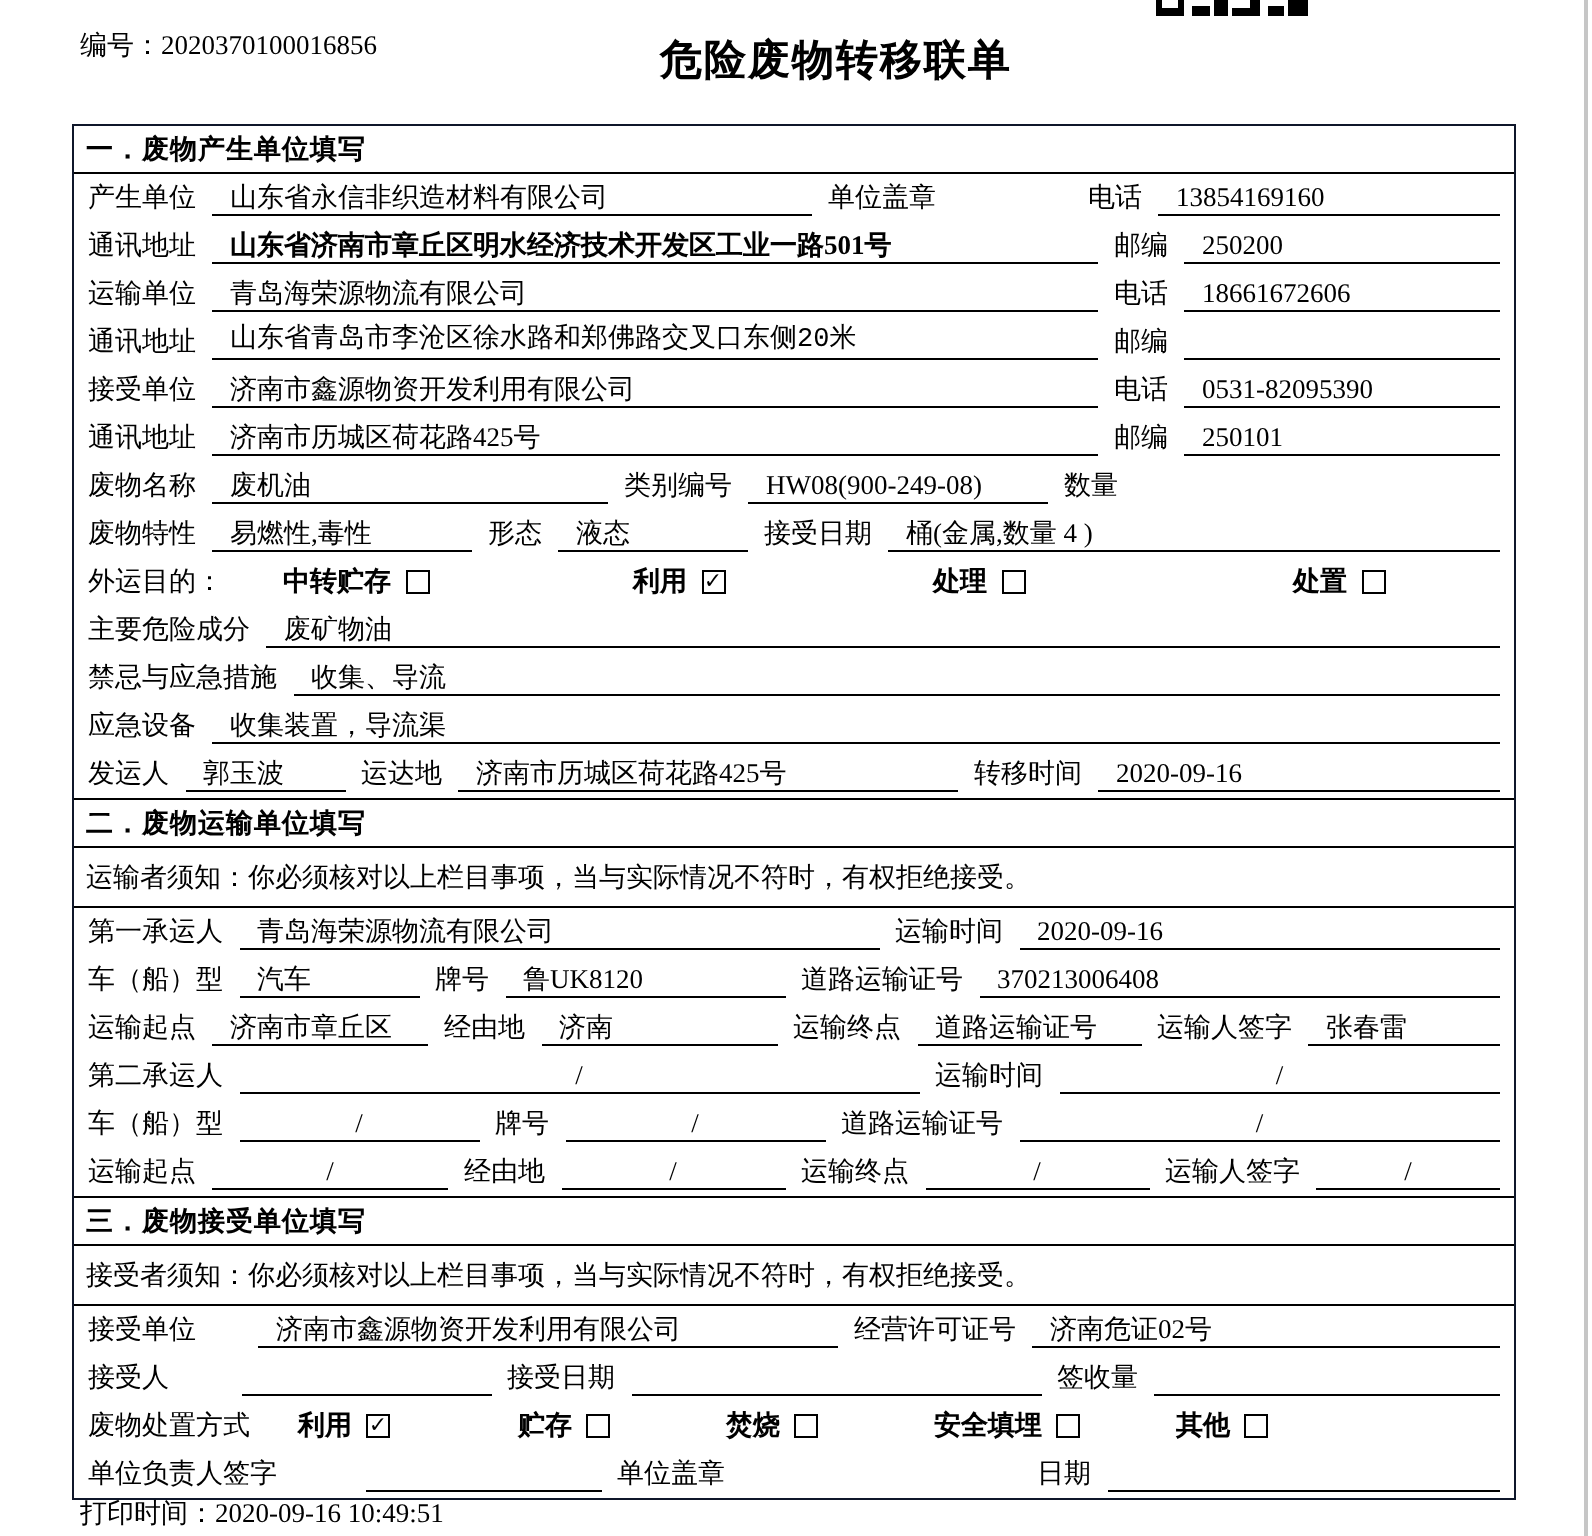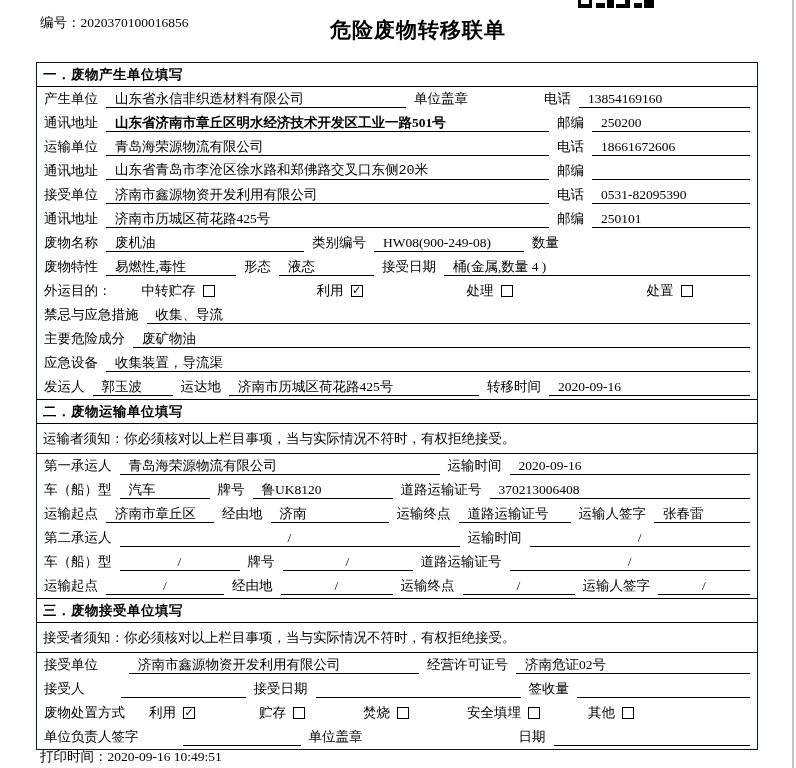--- a/index.html
+++ b/index.html
@@ -37,21 +37,21 @@
   }
   .lbl { line-height:18px; flex:none; }
   .val {
     border-bottom:1px solid #000; height:18px; line-height:17px;
     padding-left:9px; flex:none; overflow:visible;
   }
   .val.flex { flex:1 1 auto; }
   .val.center { text-align:center; padding-left:0; }
   .gap { flex:none; height:1px; }
   .chk { display:inline-flex; align-items:center; line-height:18px; flex:none; }
-  .chk-lbl { margin-right:7px; }
+  .chk-lbl { margin-right:7px;font-weight:bold; }
   .box {
     width:12px; height:12px; border:1px solid #000; display:inline-block;
     font-size:11px; line-height:10px; text-align:center; background:#fff;
     font-family:"DejaVu Sans",sans-serif;
   }
   .print-time { position:absolute; left:40px; top:748px; font-size:13.5px; white-space:nowrap; }
 </style>
 </head>
 <body>
 
@@ -143,26 +143,26 @@
           <span class="chk-lbl">处理</span>
           <span class="box"></span>
         </span>
         <span class="gap" style="width: 118px;"></span>
         <span class="chk">
           <span class="chk-lbl">处置</span>
           <span class="box"></span>
         </span>
       </div>
       <div class="row">
+        <span class="lbl">主要危险成分</span>
+        <span class="val flex">废矿物油</span>
+      </div>
+      <div class="row">
         <span class="lbl">禁忌与应急措施</span>
         <span class="val flex">收集、导流</span>
-      </div>
-      <div class="row">
-        <span class="lbl">主要危险成分</span>
-        <span class="val flex">废矿物油</span>
       </div>
       <div class="row">
         <span class="lbl">应急设备</span>
         <span class="val flex">收集装置，导流渠</span>
       </div>
       <div class="row">
         <span class="lbl">发运人</span>
         <span class="val" style="width: 80px;">郭玉波</span>
         <span class="lbl">运达地</span>
         <span class="val" style="width: 250px;">济南市历城区荷花路425号</span>

